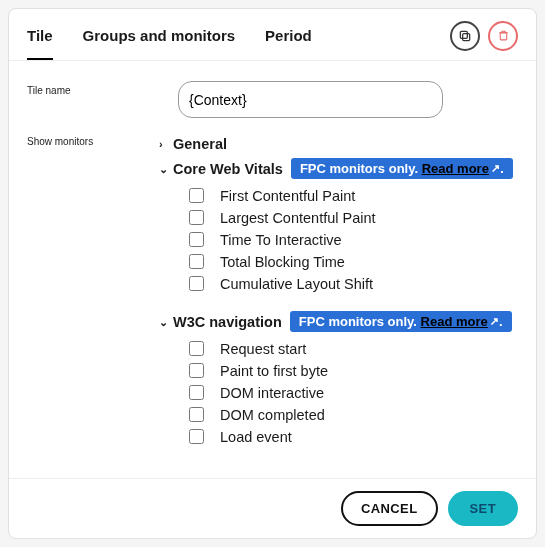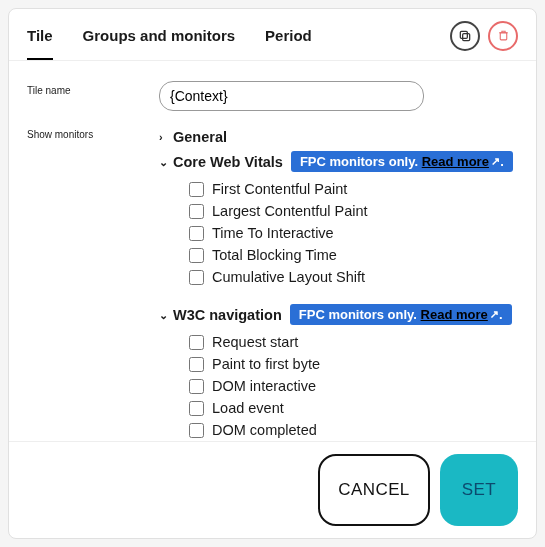--- a/index.html
+++ b/index.html
@@ -75,26 +75,27 @@
   }
   .form-label {
     width: 132px;
     flex-shrink: 0;
     font-size: 10px;
     color: #1a1a1a;
     padding-top: 4px;
   }
   .tile-input {
     width: 265px;
-    height: 30px;
+    height: 37px;
     border: 1px solid #999;
     border-radius: 14px;
     padding: 4px 10px;
     font-size: 14px;
     font-family: inherit;
+    margin-left: 19px;
   }
   .section-col {
     flex: 1;
   }
   .section-head {
     display: flex;
     align-items: center;
     gap: 8px;
     margin-bottom: 6px;
     margin-top: 4px;
@@ -132,44 +133,44 @@
   .ext {
     font-size: 11px;
     margin-left: 2px;
   }
   .checklist {
     padding-left: 18px;
     margin-bottom: 16px;
   }
   .check-item {
     display: flex;
-    align-items: flex-end;
-    gap: 8px;
+    align-items: flex-start;
+    gap: 16px;
     padding: 3px 12px;
     font-size: 14.5px;
   }
   .check-item input[type=checkbox] {
     width: 15px;
     height: 15px;
     margin: 0;
     cursor: pointer;
   }
   .footer {
     border-top: 1px solid #eee;
     padding: 12px 18px;
     display: flex;
     justify-content: flex-end;
     gap: 10px;
   }
   .btn {
     border-radius: 18px;
-    font-weight: 400;
-    font-size: 17px;
+    font-weight: 700;
+    font-size: 13px;
     letter-spacing: 0.4px;
-    padding: 24px 18px;
+    padding: 8px 18px;
     cursor: pointer;
     border: none;
   }
   .btn-cancel {
     background: #fff;
     border: 2px solid #111;
     color: #111;
   }
   .btn-set {
     background: #1ab8c4;
@@ -278,25 +279,25 @@
           <label class="check-item">
               <input type="checkbox" style="">
               <span>Paint to first byte</span>
             </label>
           <label class="check-item">
               <input type="checkbox" style="">
               <span>DOM interactive</span>
             </label>
           <label class="check-item">
               <input type="checkbox" style="">
+              <span>DOM completed</span>
+            </label>
+          <label class="check-item">
+              <input type="checkbox" style="">
               <span>Load event</span>
-            </label>
-          <label class="check-item">
-              <input type="checkbox" style="">
-              <span>DOM completed</span>
             </label>
         </div>
 
       </div>
     </div>
 
   </div>
 
   <div class="footer">
     <button class="btn btn-cancel">CANCEL</button>

